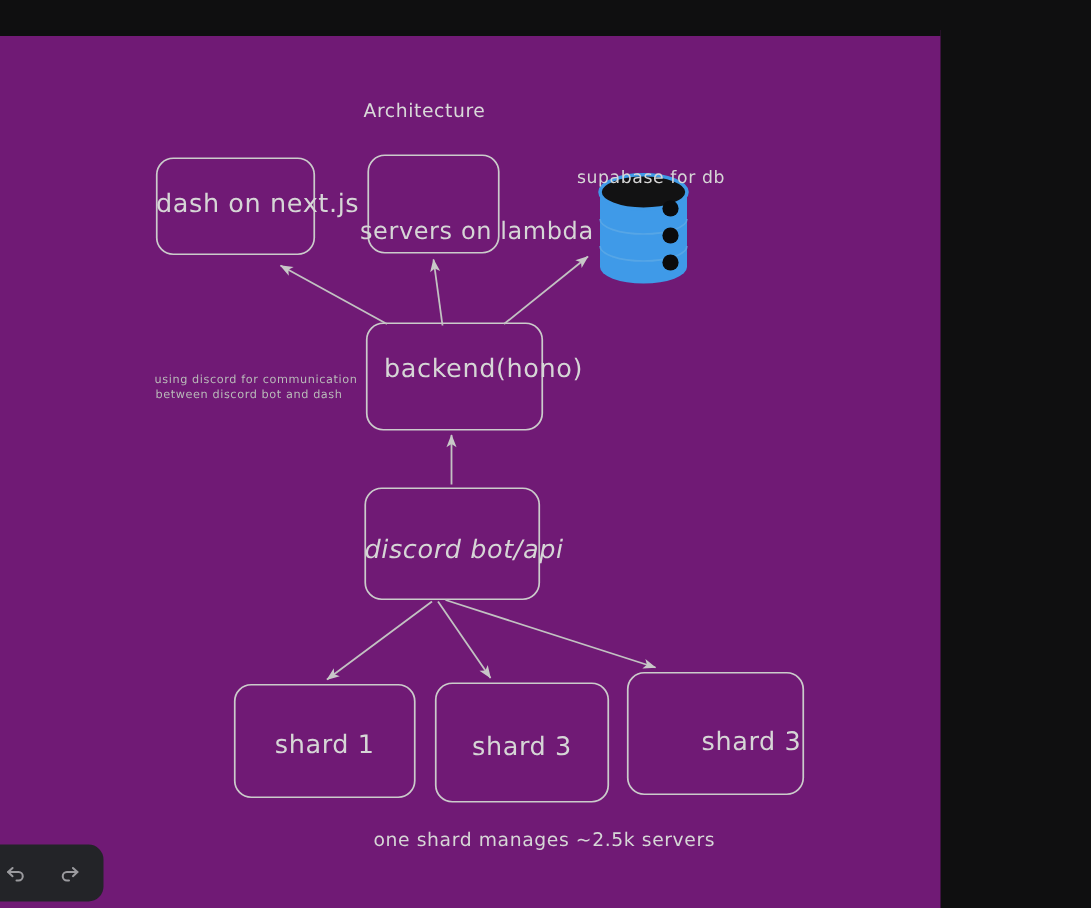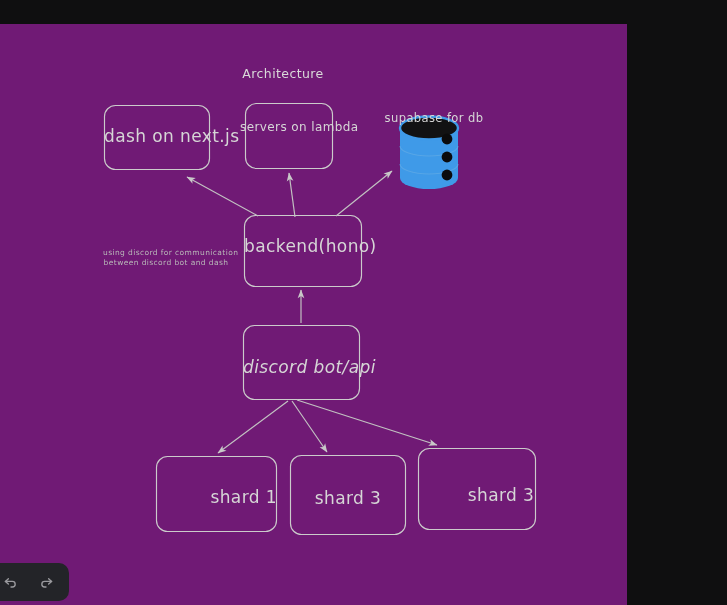--- a/index.html
+++ b/index.html
@@ -136,35 +136,36 @@
       <circle cx="447" cy="155" r="5.4" fill="#0b0b0c"></circle>
     </g>
   </svg>
 
   <div class="free-text title-text" style="left:233px; top:46px; width:100px;">Architecture</div>
 
   <div class="free-text db-caption" style="left:374px; top:91px; width:120px;">supabase for db</div>
 
   <div class="node-label" style="left:104px; top:106px; width:106px;">dash on next.js</div>
 
-  <div class="node-label" style="left:240px; top:100px; width:98px; font-size:12px;">servers on lambda</div>
+  <div class="node-label" style="left:240px; top:124px; width:98px; font-size:16px;">servers on lambda</div>
 
-  <div class="node-label" style="left:244px; top:216px; width:118px;">backend(hono)</div>
+  <div class="node-label" style="left:256px; top:216px; width:118px;">backend(hono)</div>
 
   <div class="node-label" style="left:243px; top:337px; width:117px;font-style:italic;">discord bot/api</div>
 
-  <div class="node-label" style="left:156px; top:467px; width:121px;text-align:right;">shard 1</div>
+  <div class="node-label" style="left:156px; top:467px; width:121px;">shard 1</div>
 
   <div class="node-label" style="left:290px; top:468px; width:116px;">shard 3</div>
 
   <div class="node-label" style="left:442px; top:465px; width:118px;">shard 3</div>
 
   <div class="free-text annot-text" style="left:103px; top:228px; width:126px;">using discord for communication</div>
   <div class="free-text annot-text" style="left:103px; top:238px; width:126px;">between discord bot and dash</div>
 
+  <div class="free-text caption-text" style="left:249px; top:532px; width:202px;">one shard manages ~2.5k servers</div>
 
   <div id="toolbar">
     <div class="tool-btn">
       <span>
         <svg width="17" height="17" viewBox="0 0 20 20" fill="none" stroke="#9a9a9e" stroke-width="1.6" stroke-linecap="round" stroke-linejoin="round">
           <path d="M7.5 5.5 L4 8.7 L7.5 11.9"></path>
           <path d="M4 8.7 H12.2 a3.3 3.3 0 0 1 0 6.6 H10.6"></path>
         </svg>
       </span>
     </div>

